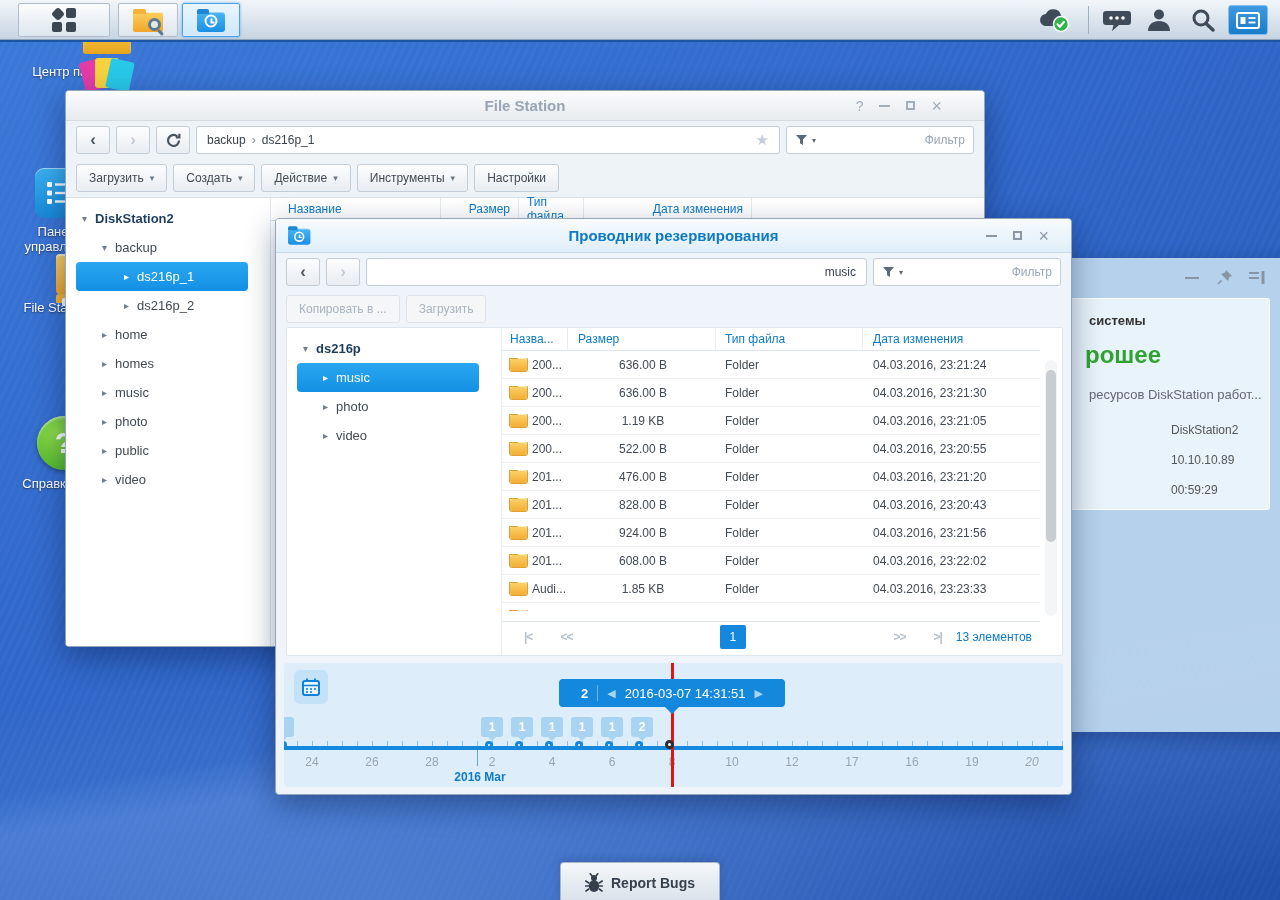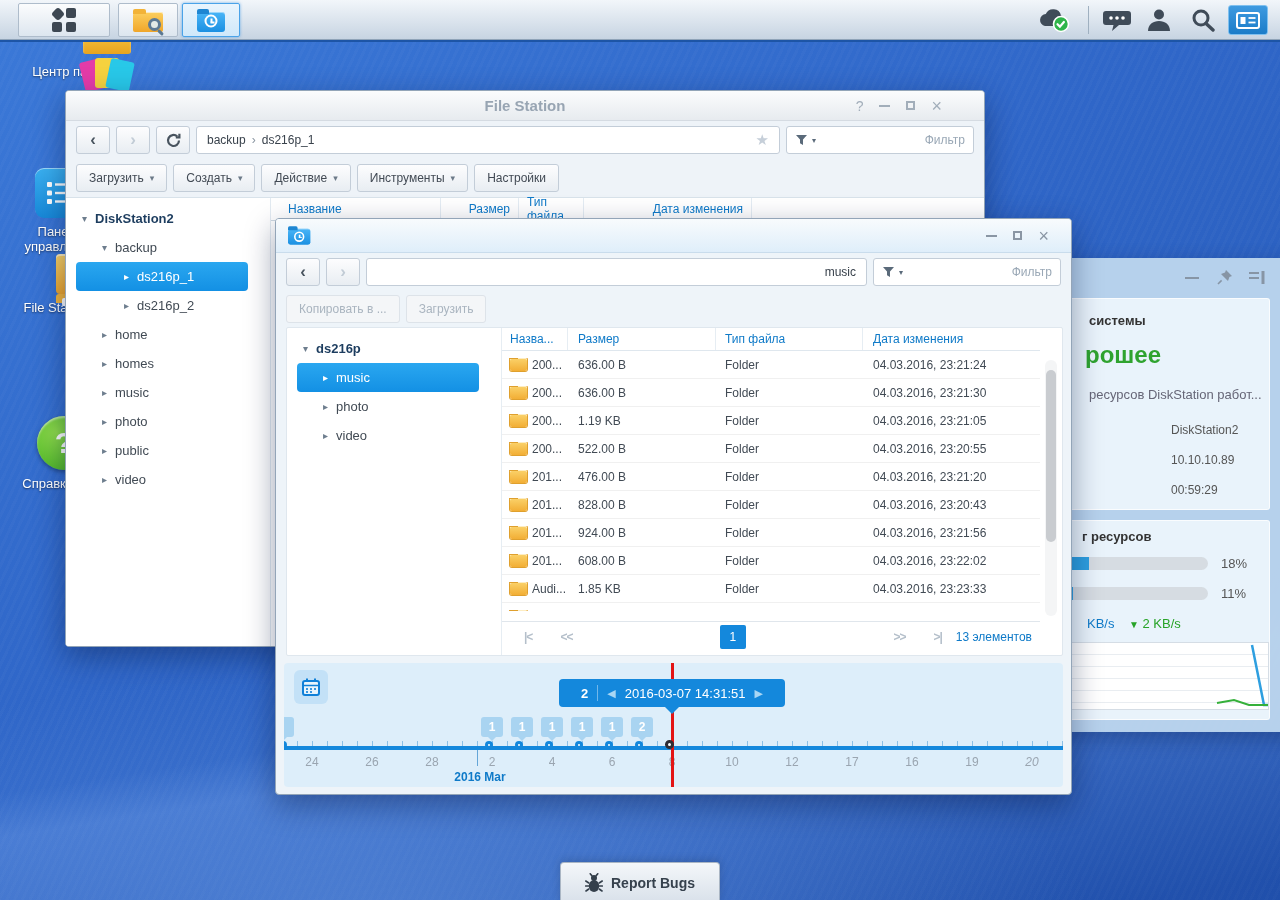--- a/index.html
+++ b/index.html
@@ -150,21 +150,21 @@
 #bk-content { position:absolute; left:10px; top:108px; width:777px; height:329px; background:#fff; border:1px solid #dfe7ee; border-radius:2px; }
 #bk-side { position:absolute; left:0; top:0; width:215px; bottom:0; border-right:1px solid #e6edf3; padding-top:6px; }
 #bk-table { position:absolute; left:215px; top:0; right:0; bottom:0; }
 .bhead { display:flex; height:23px; align-items:center; font-size:12px; color:#0f7ac8; border-bottom:1px solid #dfe7ee; margin-right:22px; }
 .bhead .hc { height:100%; display:flex; align-items:center; padding:0 8px; border-right:1px solid #e6edf3; cursor:pointer; }
 .bhead .hc0{ width:66px; } .bhead .hc1{ width:148px; padding-left:10px; } .bhead .hc2{ width:147px; padding-left:9px; } .bhead .hc3{ flex:1; padding-left:10px; border-right:none; }
 #bk-rows { height:260px; overflow:hidden; margin-right:22px; }
 .brow { display:flex; height:28px; align-items:center; font-size:12px; color:#414a54; border-bottom:1px solid #f0f0f0; cursor:pointer; }
 .brow .cell { padding:0 8px; white-space:nowrap; overflow:hidden; }
 .brow .c0 { width:66px; display:flex; align-items:center; gap:5px; }
-.brow .c1 { width:148px; padding-left:10px; } .brow .c2 { width:147px; padding-left:9px; } .brow .c3 { flex:1; padding-left:10px; }
+.brow .c1 { width:148px; padding-left:10px;text-align:center; } .brow .c2 { width:147px; padding-left:9px; } .brow .c3 { flex:1; padding-left:10px; }
 #bk-scroll { position:absolute; right:5px; top:32px; width:12px; height:256px; background:#f4f5f6; border-radius:6px; }
 #bk-thumb { position:absolute; left:1px; top:10px; width:10px; height:172px; background:#c9ccd0; border-radius:5px; cursor:pointer; }
 #bk-pagebar { position:absolute; left:0; right:22px; bottom:4px; height:30px; border-top:1px solid #e0e6ec;
   display:flex; align-items:center; font-size:12px; color:#b4bfca; padding:0 8px; }
 .pg-ic { font-weight:bold; letter-spacing:-1px; margin:0 14px; cursor:pointer; }
 .pg-page { width:26px; height:24px; background:#1488dc; color:#fff; border-radius:2px; display:flex; align-items:center; justify-content:center; cursor:pointer; }
 .pg-count { margin-left:auto; color:#0f7ac8; }
 .pg-sp { flex:1; }
 
 
@@ -456,48 +456,30 @@
 
   <div class="wcard" id="wcard-health">
     <span class="wtxt" id="sh-title">системы</span>
     <span class="wtxt" id="sh-status">рошее</span>
     <span class="wtxt" id="sh-desc">ресурсов DiskStation работ...</span>
     <span class="wtxt" id="sh-name">DiskStation2</span>
     <span class="wtxt" id="sh-ip">10.10.10.89</span>
     <span class="wtxt" id="sh-up">00:59:29</span>
   </div>
 
-  <div class="wcard" id="wcard-res">
-    <span class="wtxt" id="rm-title">г ресурсов</span>
-    <span class="rbar" id="rbar-cpu">
-        <i style="width:76px"></i>
-      </span>
-    <span class="wtxt" id="rpct-cpu">18%</span>
-    <span class="rbar" id="rbar-ram">
-        <i style="width:60px"></i>
-      </span>
-    <span class="wtxt" id="rpct-ram">11%</span>
-    <span class="wtxt" id="rm-up">KB/s</span>
-    <span class="wtxt" id="rm-down"><span class="dn">▼</span> <span>2 KB/s</span></span>
-    <div id="rm-chart">
-      <svg width="254" height="66" viewBox="0 0 254 66">
-          <polyline points="238,2 250,62 254,62" fill="none" stroke="#2e9fe0" stroke-width="2.5"></polyline>
-          <polyline points="203,60 220,57 235,62 254,62" fill="none" stroke="#35b03a" stroke-width="2"></polyline>
-        </svg>
-    </div>
-  </div>
 </div>
 
 <div class="win" id="bk-win">
   <div class="titlebar" id="bk-title">
     <span class="hb-ic small">
         <span class="fbody"></span>
         <span class="ftab"></span>
         <span class="clock"></span>
       </span>
+    <span class="ttl">Проводник резервирования</span>
     <span class="win-ctrls">
       <span class="wc min">
           <i></i>
         </span>
       <span class="wc max">
           <i></i>
         </span>
       <span class="wc close">×</span>
     </span>
   </div>

